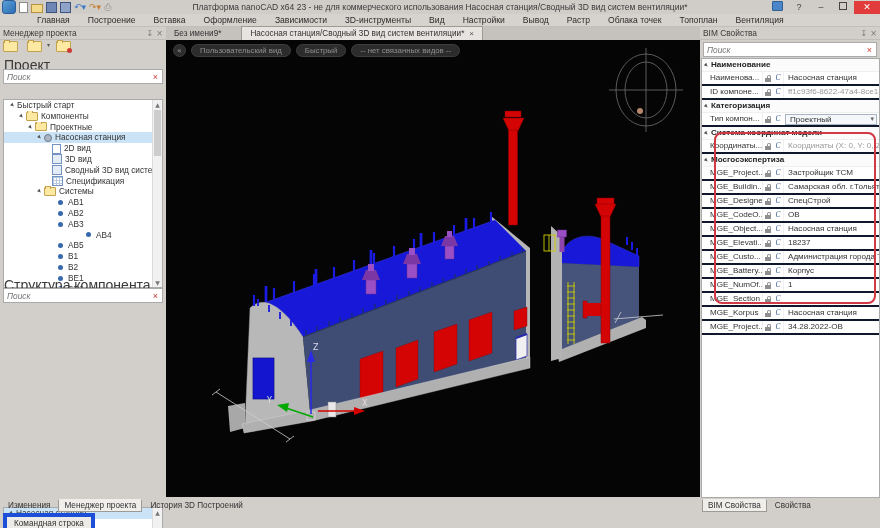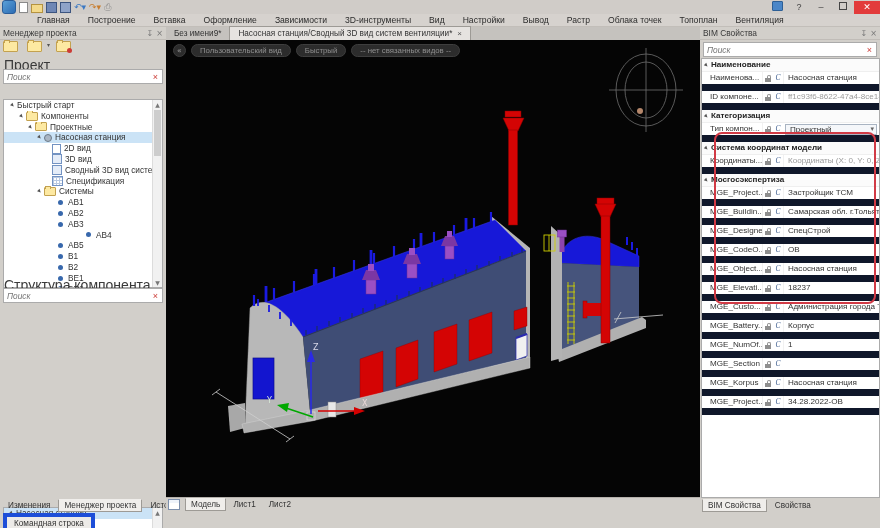--- a/index.html
+++ b/index.html
@@ -50,32 +50,32 @@
   .vsb{position:absolute;right:0;top:0;bottom:0;width:9px;background:#f1f1f1;border-left:1px solid #dcdcdc;}
   .vsb .ar{height:9px;text-align:center;font-size:6px;color:#777;line-height:9px;font-family:"DejaVu Sans",sans-serif;}
   .vsb .thumb{position:absolute;left:1px;right:1px;top:10px;height:46px;background:#cdcdcd;}
   
   .btab{font-size:8.2px;color:#333;padding:1px 5px;border:1px solid transparent;white-space:nowrap;}
   .btab.active{background:#f0eeeb;border-color:#9d9a95;border-top-color:#f0eeeb;}
   .cmdbtn{font-size:8.2px;color:#333;background:#edebe8;border:4px solid #1d4ed8;padding:1.5px 7px;}
   
   .doctabs{left:166px;top:27px;width:534px;height:13px;background:#c5c2be;display:flex;align-items:flex-end;}
   .dtab{font-size:8.2px;color:#333;padding:1px 8px 1px 8px;height:11px;line-height:11px;white-space:nowrap;}
-  .dtab.active{background:#e6e3e0;border:1px solid #9d9a95;border-bottom:none;}
+  .dtab.active{background:#e6e3e0;border:1px solid #9d9a95;border-bottom:none;margin-left:12px;}
   .dtab .x{color:#555;margin-left:5px;font-size:8px;}
   .viewport{left:166px;top:40px;width:534px;height:457px;background:#050505;overflow:hidden;}
   .pills{position:absolute;left:7px;top:4px;display:flex;gap:5px;align-items:center;}
   .pill{background:#2c2c2c;border:1px solid #3e3e3e;color:#8f8f8f;font-size:7.8px;padding:0.5px 8px;border-radius:7px;white-space:nowrap;line-height:10px;}
   .pill.round{width:11px;padding:0.5px 0;text-align:center;border-radius:50%;font-family:"DejaVu Sans",sans-serif;}
   .sheettabs{left:166px;top:497px;width:534px;height:14px;background:#d2cfca;border-top:1px solid #b5b1ac;display:flex;align-items:center;padding-left:2px;box-sizing:border-box;gap:1px;}
   .sheetic{width:10px;height:9px;border:1px solid #7d90ad;background:linear-gradient(#eef3fa 3px,#fff 3px);margin-right:4px;}
   
   .propgrid{background:#fff;border:1px solid #ababab;overflow:hidden;}
   .pgroup{height:12px;line-height:12px;font-size:8.1px;font-weight:bold;color:#222;display:flex;align-items:center;border-bottom:1px solid #efefef;background:#fbfbfb;}
-  .prow{height:12px;line-height:12px;font-size:8.1px;color:#333;display:flex;align-items:center;border-bottom:7px solid #0f172a;}
+  .prow{height:12px;line-height:12px;font-size:8.1px;color:#333;display:flex;align-items:center;border-bottom:2px solid #0f172a;}
   .plabel{width:52px;flex:0 0 52px;padding-left:8px;white-space:nowrap;overflow:hidden;border-right:1px solid #f1f1f1;}
   .licon{flex:0 0 10px;position:relative;height:12px;}
   .licon::after{content:"";position:absolute;left:2px;top:6px;width:6px;height:4px;background:#8f8f8f;}
   .licon::before{content:"";position:absolute;left:3.5px;top:3px;width:2.5px;height:3px;border:1px solid #8f8f8f;border-bottom:none;border-radius:2px 2px 0 0;}
   .cicon{flex:0 0 10px;text-align:center;font-size:7.5px;font-style:italic;color:#3a5a8c;font-family:"Liberation Serif","DejaVu Serif",serif;}
   .pval{flex:1;padding-left:4px;white-space:nowrap;overflow:hidden;border-left:1px solid #f1f1f1;}
   .pval.gray{color:#9a9a9a;}
   .pval.combo{border:1px solid #a9b4c2;background:#f5f7fa;margin:1px 2px 1px 2px;line-height:9px;position:relative;padding-right:10px;}
   .pval.combo::after{content:"▾";position:absolute;right:2px;top:0;font-size:7px;color:#666;font-family:"DejaVu Sans",sans-serif;}
   .redbox{border:2.5px solid #d13a45;border-radius:8px;pointer-events:none;z-index:30;background:transparent;}
@@ -90,20 +90,21 @@
     <div class="logo"></div>
     <div class="qat">
       <span class="qi page"></span>
       <span class="qi openf"></span>
       <span class="qi disk"></span>
       <span class="qi disk2"></span>
       <span class="qi txt" style="color:#3a78c3">↶▾</span>
       <span class="qi txt" style="color:#c87d2e">↷▾</span>
       <span class="qi txt" style="color:#888">⎙</span>
     </div>
+    <div class="title-text">Платформа nanoCAD x64 23 - не для коммерческого использования Насосная станция/Сводный 3D вид систем вентиляции*</div>
     <div class="winctl">
       <span class="wc winicon"><span></span></span>
       <span class="wc">?</span>
       <span class="wc">–</span>
       <span class="wc maxi"><span></span></span>
       <span class="wc close">✕</span>
     </div>
   </div>
 
   <div class="abs menubar">
@@ -370,26 +371,20 @@
       </g>
     </svg>
     <div class="pills">
       <span class="pill round">«</span>
       <span class="pill">Пользовательский вид</span>
       <span class="pill">Быстрый</span>
       <span class="pill">-- нет связанных видов --</span>
     </div>
   </div>
 
-  <div class="abs sheettabs">
-    <span class="sheetic"></span>
-    <span class="btab active">Модель</span>
-    <span class="btab">Лист1</span>
-    <span class="btab">Лист2</span>
-  </div>
 
   <div class="abs" style="left:700px;top:27px;width:180px;height:470px;">
     <div class="phdr">
       <span>BIM Свойства</span>
       <span class="sp"></span>
       <span class="hic">↧</span>
       <span class="hic">×</span>
     </div>
     <div class="abs searchbox" style="left:3px;top:15px;width:172px;height:13px;">
       <input placeholder="Поиск" style="">

